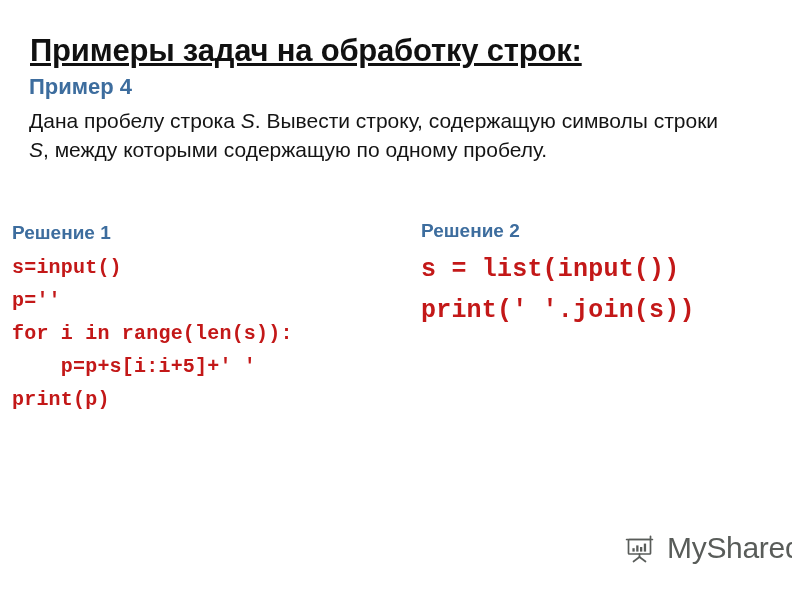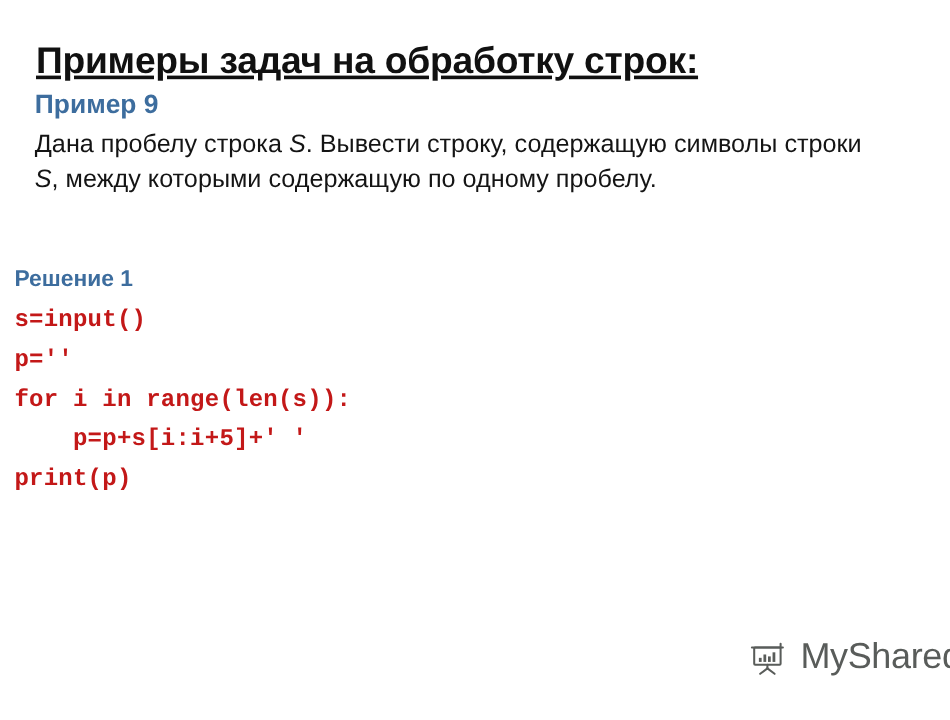--- a/index.html
+++ b/index.html
@@ -122,35 +122,40 @@
     white-space: nowrap;
   }
 </style>
 </head>
 <body>
 
 <div class="slide">
 
   <h1 class="slide-title">Примеры задач на обработку строк:</h1>
 
-  <h2 class="example-heading">Пример 9</h2>
+  <h2 class="example-heading">Пример 4</h2>
 
   <p class="example-body">
     <span>Дана пробелу строка </span><span class="var">S</span><span>. Вывести строку, содержащую символы строки </span><span class="var">S</span><span>, между которыми содержащую по одному пробелу.</span>
   </p>
 
   <div class="solution solution-1">
     <div class="solution-heading">Решение 1</div>
     <pre class="code-block">s=input()
 p=''
 for i in range(len(s)):
     p=p+s[i:i+5]+' '
 print(p)</pre>
   </div>
 
+  <div class="solution solution-2">
+    <div class="solution-heading">Решение 2</div>
+    <pre class="code-block">s = list(input())
+print(' '.join(s))</pre>
+  </div>
 
   <div class="watermark">
     <span class="watermark-icon">
       <svg viewBox="0 0 34 34" width="34" height="34" aria-hidden="true">
         <g fill="none" stroke="#4b4f4c" stroke-width="1.7" stroke-linecap="round" stroke-linejoin="round">
           <rect x="4.5" y="8.5" width="22" height="14.5" rx="0.8"></rect>
           <path d="M2.6 8.5 H28.4"></path>
           <path d="M26.5 8.5 V5.4"></path>
           <path d="M15.5 23 V26"></path>
           <path d="M15.5 26 L9.5 30.5"></path>

